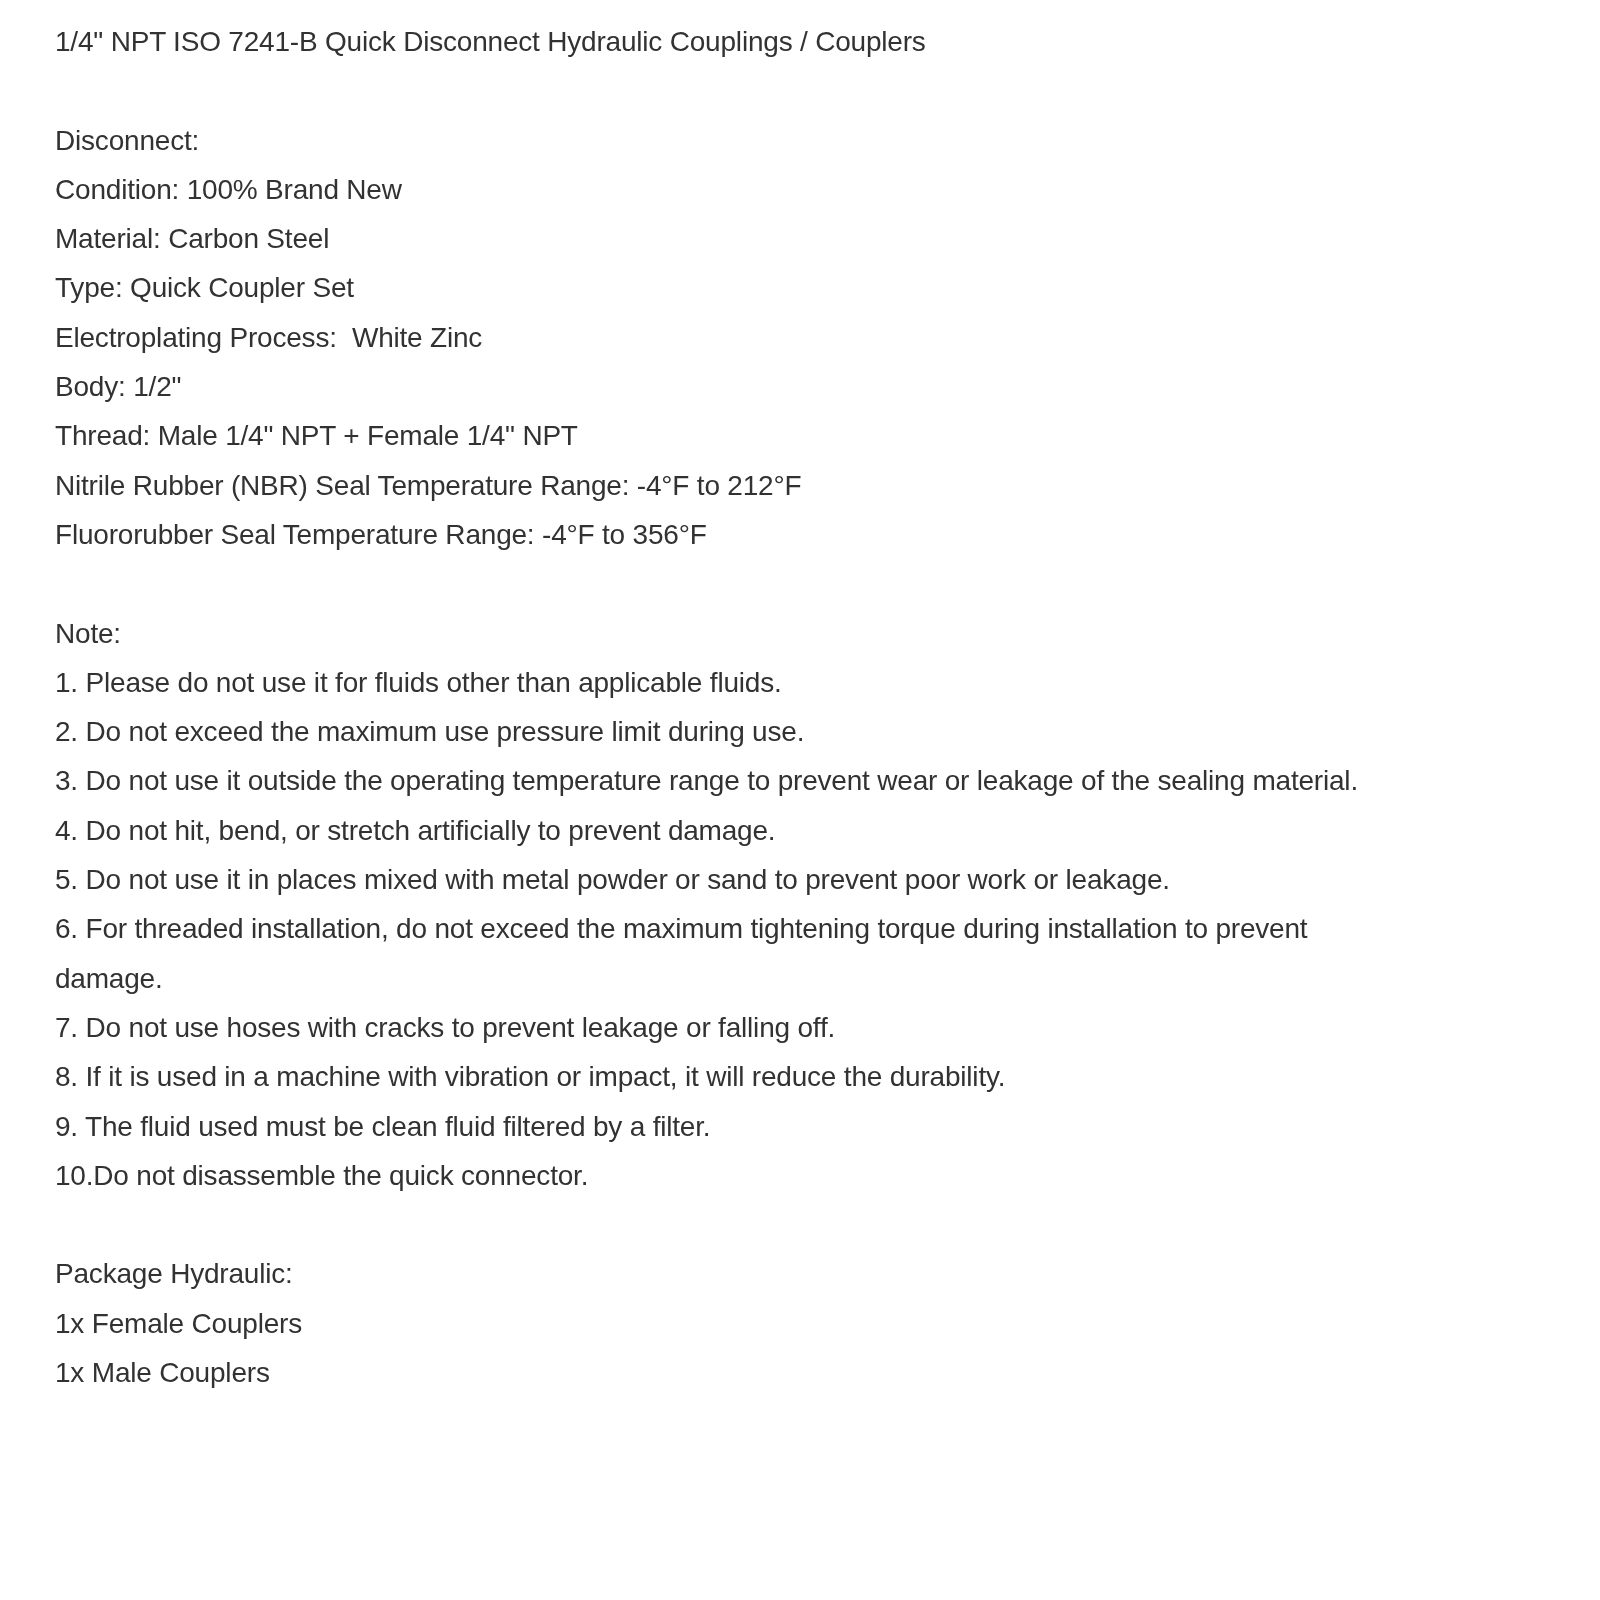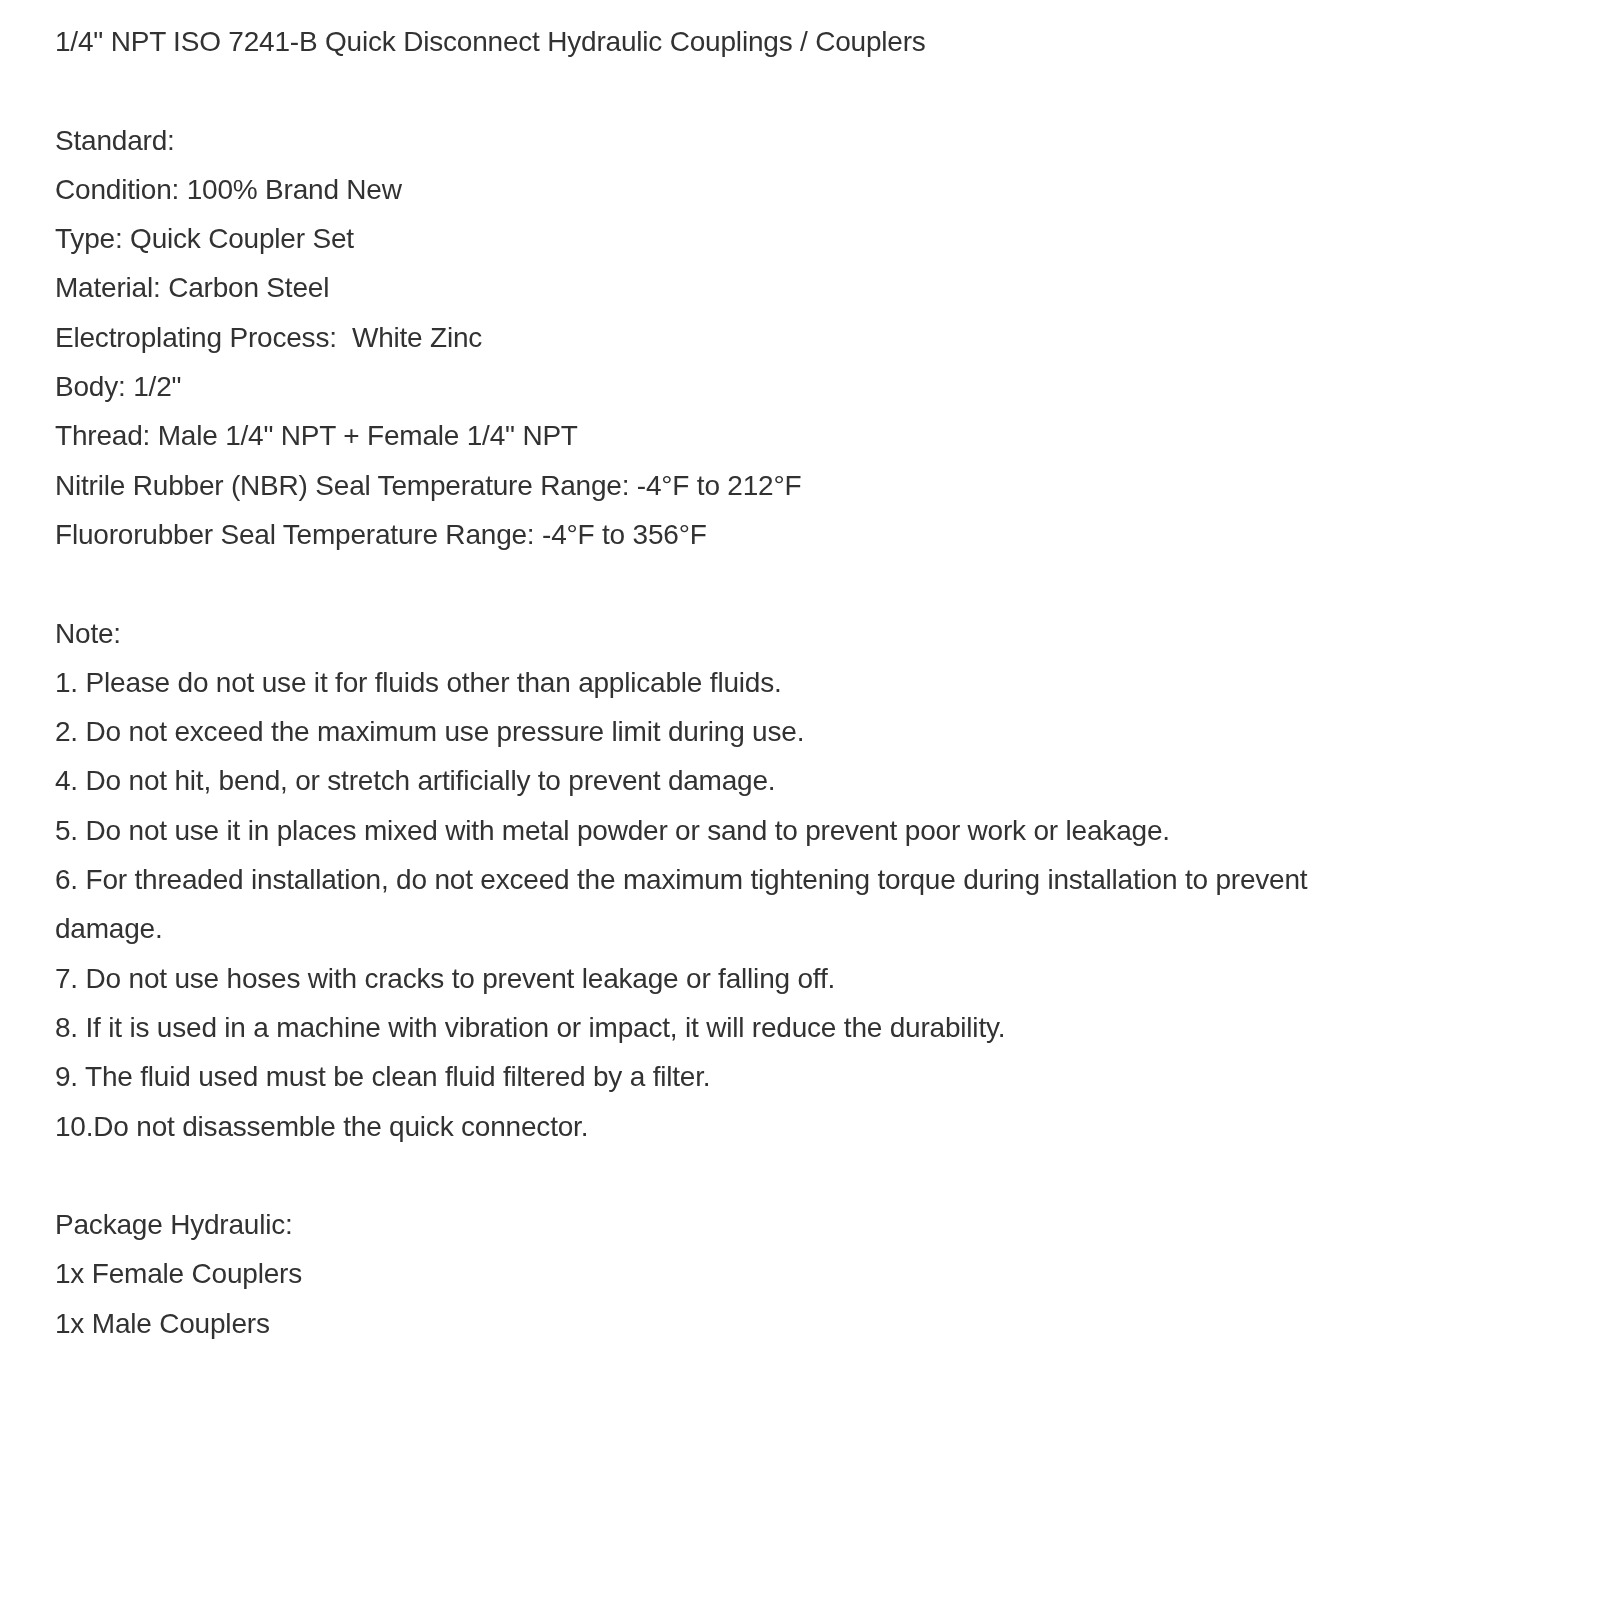--- a/index.html
+++ b/index.html
@@ -38,38 +38,39 @@
     margin: 0;
   }
 </style>
 </head>
 <body style="background: rgb(255, 255, 255);">
 
 <div class="doc" style="color: rgb(50, 50, 50); background: rgb(255, 255, 255);">
   <h1>1/4" NPT ISO 7241-B Quick Disconnect Hydraulic Couplings / Couplers</h1>
 
   <section>
-    <div class="line">Standard:</div>
+    <div class="line">Disconnect:</div>
     <div>
         <div class="line">Condition: 100% Brand New</div>
+        <div class="line">Material: Carbon Steel</div>
         <div class="line">Type: Quick Coupler Set</div>
-        <div class="line">Material: Carbon Steel</div>
         <div class="line">Electroplating Process:  White Zinc</div>
         <div class="line">Body: 1/2"</div>
         <div class="line">Thread: Male 1/4" NPT + Female 1/4" NPT</div>
         <div class="line">Nitrile Rubber (NBR) Seal Temperature Range: -4°F to 212°F</div>
         <div class="line">Fluororubber Seal Temperature Range: -4°F to 356°F</div>
       </div>
   </section>
 
   <section>
     <div class="line">Note:</div>
     <div>
         <div class="line">1. Please do not use it for fluids other than applicable fluids.</div>
         <div class="line">2. Do not exceed the maximum use pressure limit during use.</div>
+        <div class="line">3. Do not use it outside the operating temperature range to prevent wear or leakage of the sealing material.</div>
         <div class="line">4. Do not hit, bend, or stretch artificially to prevent damage.</div>
         <div class="line">5. Do not use it in places mixed with metal powder or sand to prevent poor work or leakage.</div>
         <div class="line">6. For threaded installation, do not exceed the maximum tightening torque during installation to prevent</div>
         <div class="line">damage.</div>
         <div class="line">7. Do not use hoses with cracks to prevent leakage or falling off.</div>
         <div class="line">8. If it is used in a machine with vibration or impact, it will reduce the durability.</div>
         <div class="line">9. The fluid used must be clean fluid filtered by a filter.</div>
         <div class="line">10.Do not disassemble the quick connector.</div>
       </div>
   </section>

